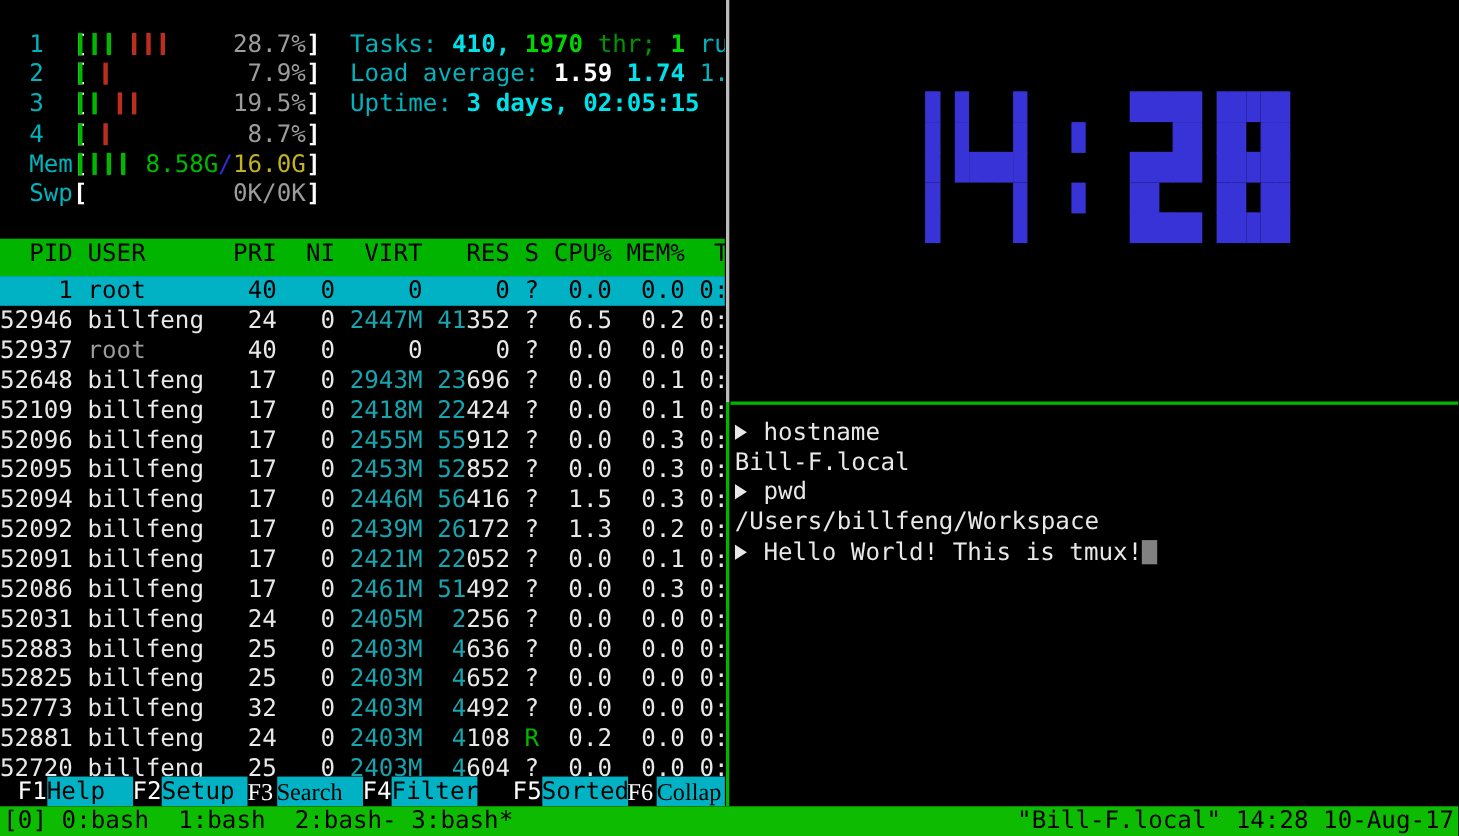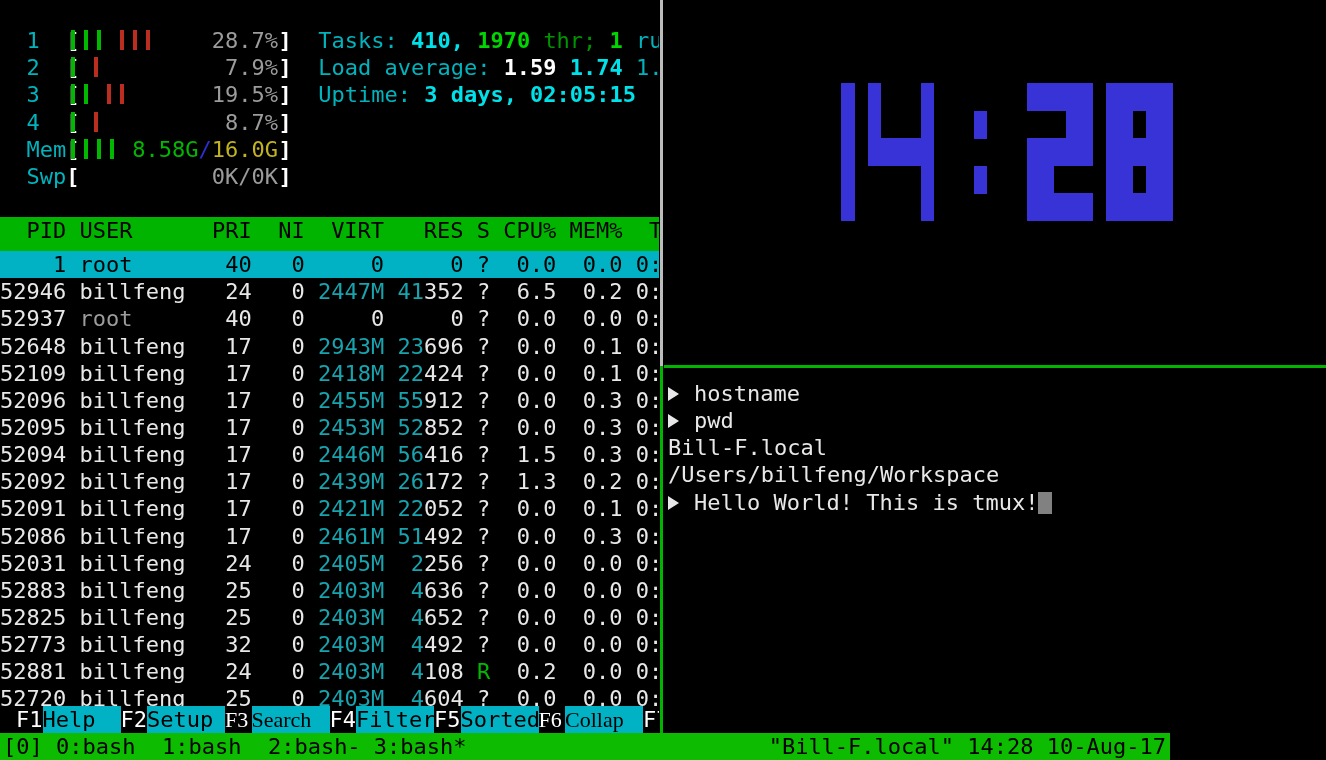--- a/index.html
+++ b/index.html
@@ -46,21 +46,21 @@
   .clock-pane{position:absolute;left:668px;top:0;width:658px;height:364px;overflow:hidden;}
   .clock-cell{position:absolute;background:var(--clock-blue);}
   
   .term-pane{position:absolute;left:668px;top:380px;width:658px;height:350px;overflow:hidden;}
   .tline{height:27.143px;white-space:pre;color:var(--white);}
   .prompt-arrow{display:inline-block;width:0;height:0;border-left:11px solid var(--white);
     border-top:7px solid transparent;border-bottom:7px solid transparent;margin-right:15px;}
   .cursor{display:inline-block;width:13.2px;height:22px;background:var(--cursor-gray);
     vertical-align:-4px;}
   
-  .statusbar{position:absolute;left:0;top:732.86px;width:1170px;height:27.14px;
+  .statusbar{position:absolute;left:0;top:732.86px;width:1326px;height:27.14px;
     background:var(--status-green);color:#000;}
   .status-left{position:absolute;left:3px;white-space:pre;}
   .status-right{position:absolute;right:4px;white-space:pre;}
 </style>
 </head>
 <body>
 
 <div class="screen">
 
   <section class="htop-pane">
@@ -157,21 +157,21 @@
           <span class="fkey-label">Setup </span>
         </span>
         <span style="display: flex; font-family: Liberation Serif, serif;">
           <span class="fkey-key">F3</span>
           <span class="fkey-label">Search</span>
         </span>
         <span style="display: flex;">
           <span class="fkey-key">F4</span>
           <span class="fkey-label">Filter</span>
         </span>
-        <span style="display: flex;">
+        <span style="display: flex; padding-left: 32px;">
           <span class="fkey-key">F5</span>
           <span class="fkey-label">Sorted</span>
         </span>
         <span style="display: flex; font-family: Liberation Serif, serif;">
           <span class="fkey-key">F6</span>
           <span class="fkey-label">Collap</span>
         </span>
         <span style="display: flex;">
           <span class="fkey-key">F7</span>
           <span class="fkey-label">N</span>
@@ -252,22 +252,22 @@
         <div class="clock-cell" style="left: 464.5px; top: 193.4px; width: 13.75px; height: 28.1px;"></div>
         <div class="clock-cell" style="left: 477.75px; top: 193.4px; width: 13.75px; height: 28.1px;"></div>
         <div class="clock-cell" style="left: 491px; top: 193.4px; width: 13.75px; height: 28.1px;"></div>
       </div>
     </section>
 
   <div class="hborder"></div>
 
   <section class="term-pane">
       <div class="tline"><span class="prompt-arrow"></span><span>hostname</span></div>
+      <div class="tline"><span>Bill-F.local</span></div>
       <div class="tline"><span class="prompt-arrow"></span><span>pwd</span></div>
-      <div class="tline"><span>Bill-F.local</span></div>
       <div class="tline"><span>/Users/billfeng/Workspace</span></div>
       <div class="tline"><span class="prompt-arrow"></span><span>Hello World! This is tmux!</span><span class="cursor"></span></div>
     </section>
 
   <footer class="statusbar">
     <span class="status-left">[0] 0:bash  1:bash  2:bash- 3:bash*</span>
     <span class="status-right">"Bill-F.local" 14:28 10-Aug-17</span>
   </footer>
 
 </div>

